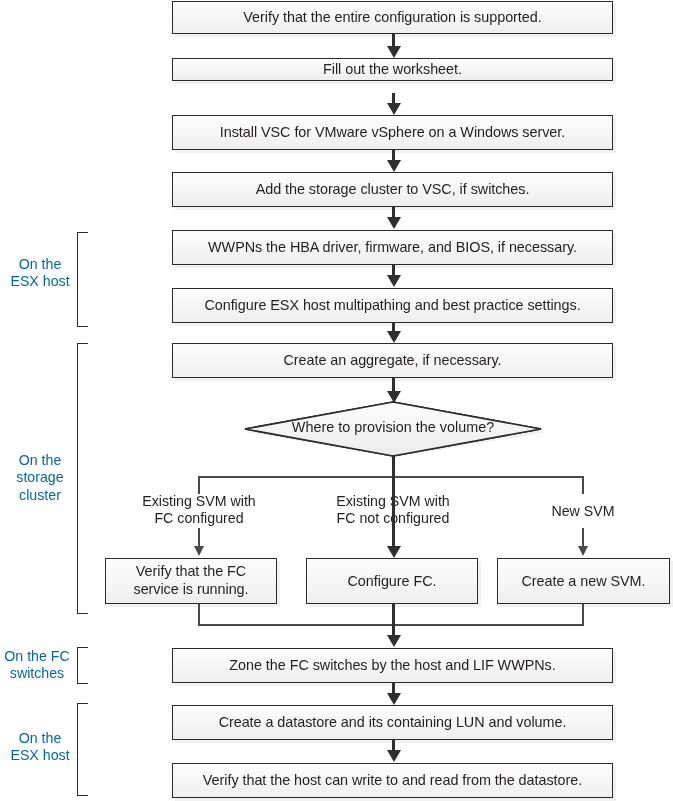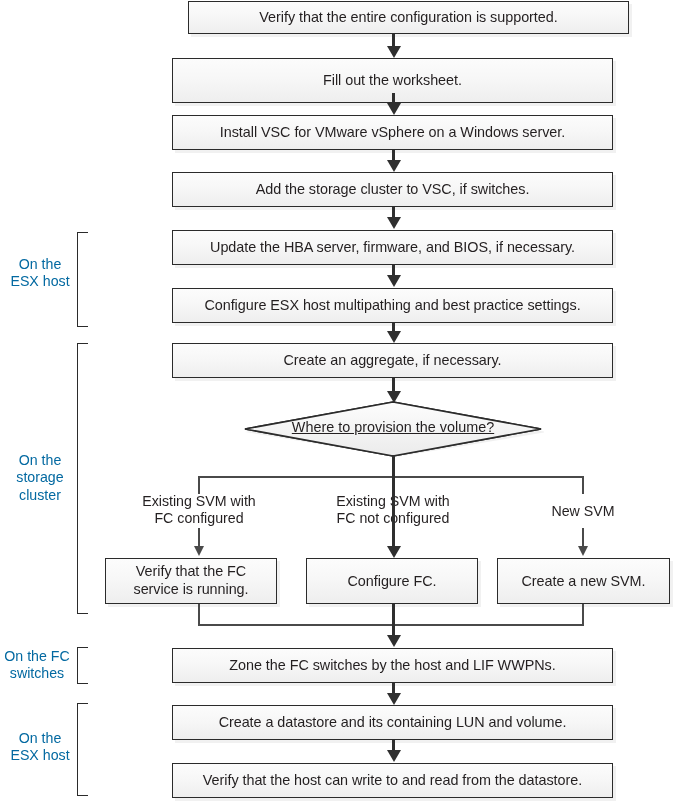--- a/index.html
+++ b/index.html
@@ -133,41 +133,41 @@
     <div>switches</div>
   </div>
   <div class="bracket" style="left:77px; top:647px; height:37px;"></div>
 
   <div class="phase-label" style="left:6px; top:730px; width:68px;">
     <div>On the</div>
     <div>ESX host</div>
   </div>
   <div class="bracket" style="left:77px; top:703px; height:93px;"></div>
 
-  <div class="pbox" style="left:172px; top:1px; width:441px; height:33px;margin-left:16px;">Verify that the entire configuration is supported.</div>
+  <div class="pbox" style="left:172px; top:1px; width:441px; height:33px;">Verify that the entire configuration is supported.</div>
 
   <div class="vline" style="left:392px; top:34px; height:14px;"></div>
   <div class="arrowhead" style="left:386.5px; top:46px;"></div>
 
-  <div class="pbox" style="left:172px; top:58px; width:441px; height:45px;text-align:right;">Fill out the worksheet.</div>
+  <div class="pbox" style="left:172px; top:58px; width:441px; height:23px;text-align:right;">Fill out the worksheet.</div>
 
   <div class="vline" style="left:392px; top:93px; height:11px;"></div>
   <div class="arrowhead" style="left:386.5px; top:103px;"></div>
 
   <div class="pbox" style="left:172px; top:115px; width:441px; height:35px;">Install VSC for VMware vSphere on a Windows server.</div>
 
   <div class="vline" style="left:392px; top:150px; height:11px;"></div>
   <div class="arrowhead" style="left:386.5px; top:160px;"></div>
 
   <div class="pbox" style="left:172px; top:172px; width:441px; height:35px;">Add the storage cluster to VSC, if switches.</div>
 
   <div class="vline" style="left:392px; top:207px; height:11px;"></div>
   <div class="arrowhead" style="left:386.5px; top:217px;"></div>
 
-  <div class="pbox" style="left:172px; top:230px; width:441px; height:35px;">Update the HBA server, firmware, and BIOS, if necessary.</div>
+  <div class="pbox" style="left:172px; top:230px; width:441px; height:35px;">WWPNs the HBA driver, firmware, and BIOS, if necessary.</div>
 
   <div class="vline" style="left:392px; top:265px; height:11px;"></div>
   <div class="arrowhead" style="left:386.5px; top:275px;"></div>
 
   <div class="pbox" style="left:172px; top:288px; width:441px; height:35px;">Configure ESX host multipathing and best practice settings.</div>
 
   <div class="vline" style="left:392px; top:323px; height:9px;"></div>
   <div class="arrowhead" style="left:386.5px; top:331px;"></div>
 
   <div class="pbox" style="left:172px; top:343px; width:441px; height:35px;">Create an aggregate, if necessary.</div>
@@ -180,21 +180,21 @@
       <polygon points="154,6 305,31 154,56 3,31" fill="rgba(0,0,0,0.06)"></polygon>
       <polygon points="151,1 299,28 151,55 3,28" fill="#f4f4f4" stroke="#2b2b2b" stroke-width="1.6"></polygon>
       <defs>
         <linearGradient id="dgrad" x1="0" y1="0" x2="0" y2="1">
           <stop offset="0%" stop-color="#fdfdfd"></stop>
           <stop offset="100%" stop-color="#ebebeb"></stop>
         </linearGradient>
       </defs>
       <polygon points="151,1 299,28 151,55 3,28" fill="url(#dgrad)" stroke="#2b2b2b" stroke-width="1.6"></polygon>
     </svg>
-    <div class="diamond-label" style="left:0px; top:-2px;text-decoration:underline;">Where to provision the volume?</div>
+    <div class="diamond-label" style="left:0px; top:-2px;">Where to provision the volume?</div>
   </div>
 
   <div class="vline" style="left:392px; top:455px; height:22px;"></div>
   <div class="hline" style="left:199px; top:476px; width:385px;"></div>
 
   <div class="vline-thin" style="left:198px; top:476px; height:18px;"></div>
 
   <div class="vline-thin" style="left:582px; top:476px; height:18px;"></div>
 
   <div class="branch-caption" style="left:120px; top:493px; width:158px;">

